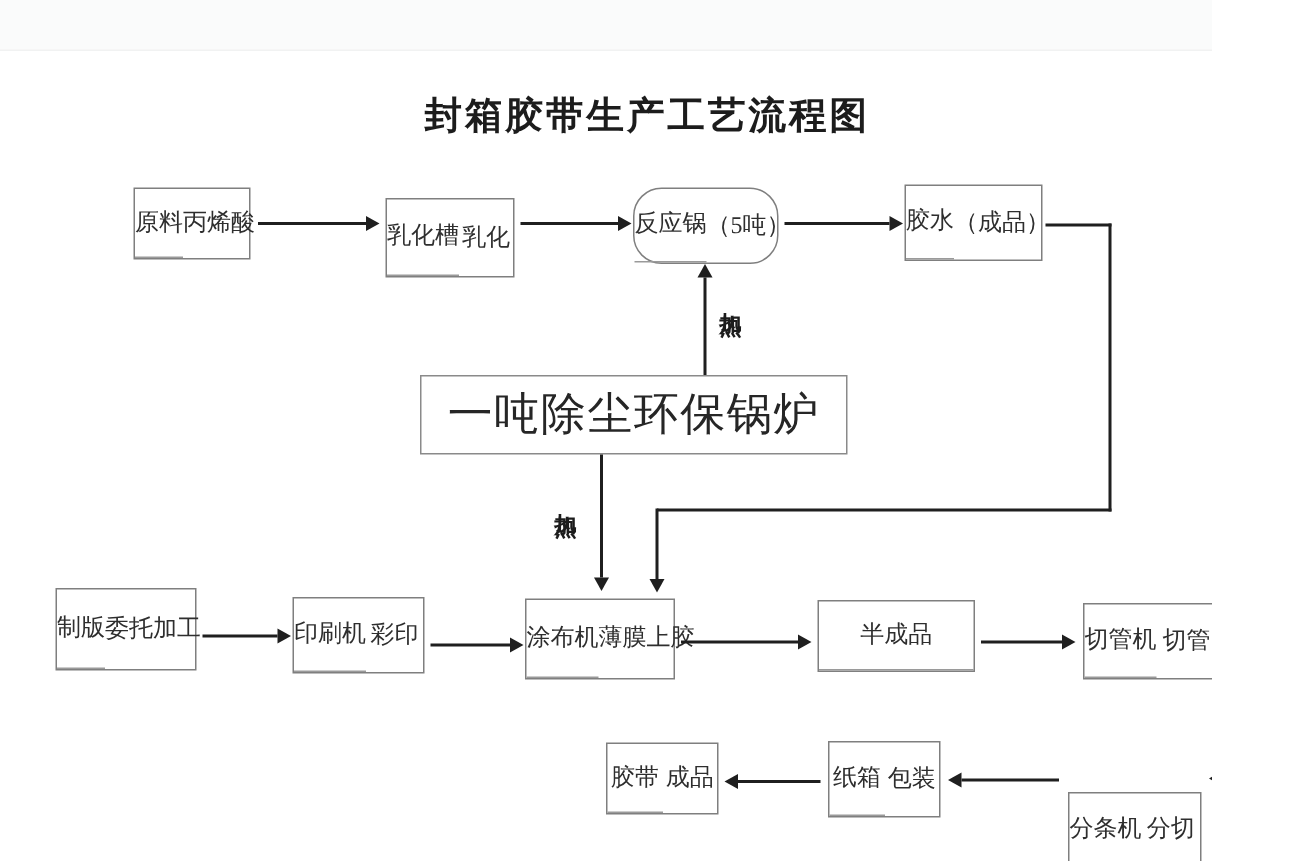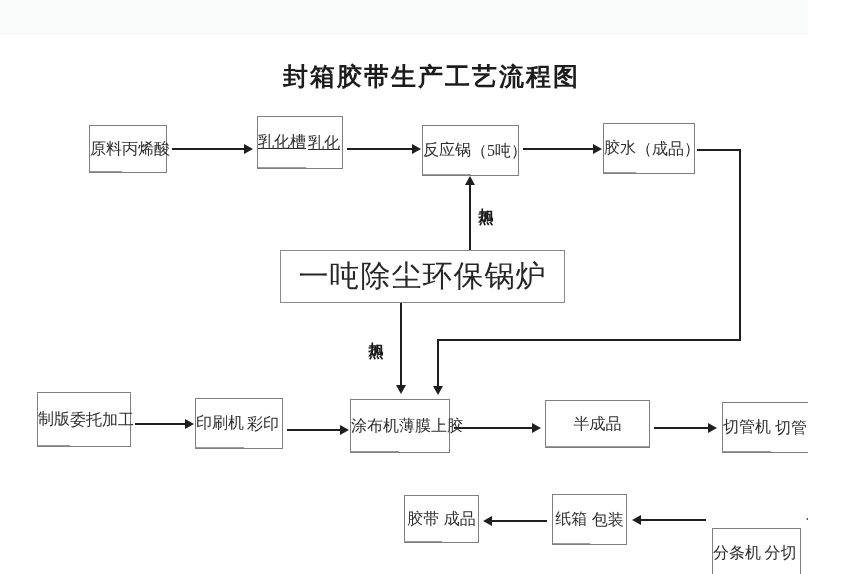--- a/index.html
+++ b/index.html
@@ -61,26 +61,26 @@
 
   <div class="top-band"></div>
 
   <div class="title">封箱胶带生产工艺流程图</div>
 
   <div class="node" style="left:89px;top:125px;width:78px;height:48px;">
     <div class="cell top">原料</div>
     <div class="cell">丙烯酸</div>
   </div>
 
-  <div class="node" style="left:257px;top:116px;width:86px;height:53px;text-decoration:underline;">
+  <div class="node" style="left:257px;top:132px;width:86px;height:53px;">
     <div class="cell top">乳化槽</div>
     <div class="cell">乳化</div>
   </div>
 
-  <div class="node" style="left:422px;top:125px;width:97px;height:51px;">
+  <div class="node" style="left:422px;top:125px;width:97px;height:51px;border-radius:19px;">
     <div class="cell top">反应锅</div>
     <div class="cell">（5吨）</div>
   </div>
 
   <div class="node" style="left:603px;top:123px;width:92px;height:51px;">
     <div class="cell top">胶水</div>
     <div class="cell">（成品）</div>
   </div>
 
   <div class="boiler">

